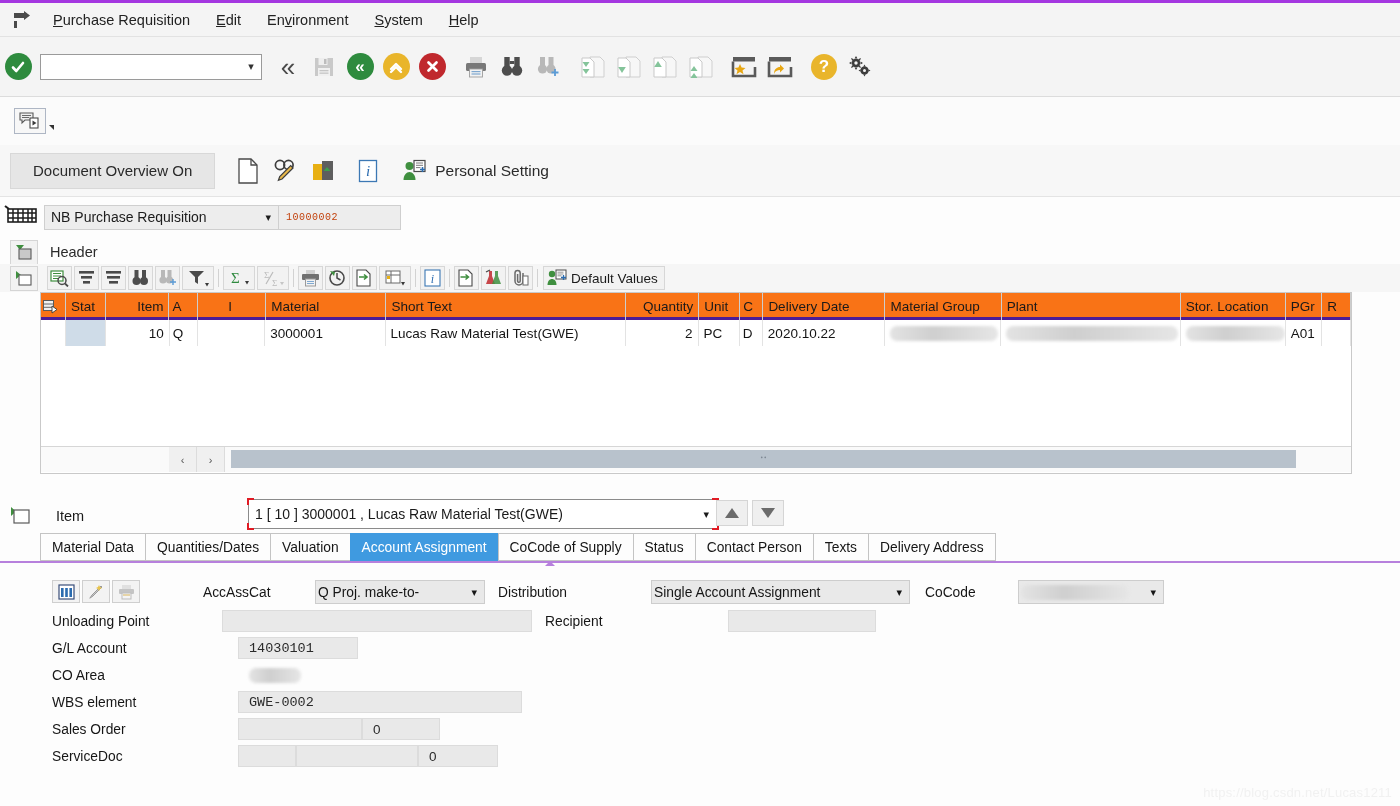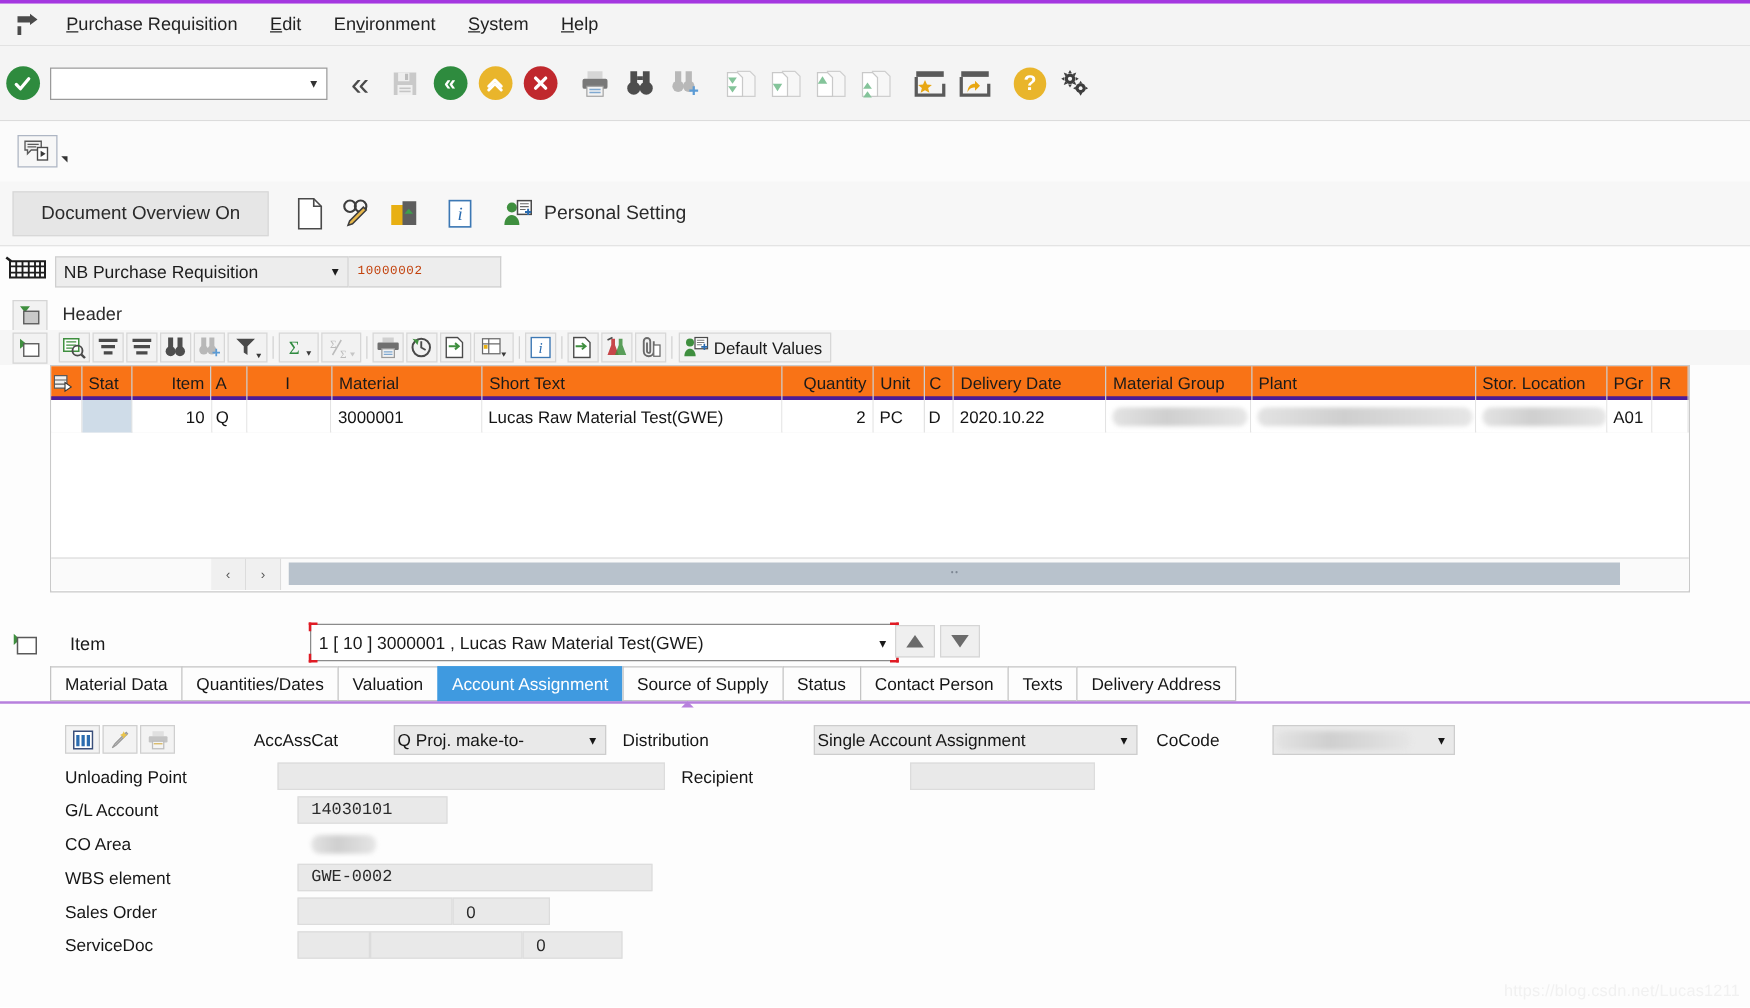--- a/index.html
+++ b/index.html
@@ -869,21 +869,21 @@
           <path d="M8 12 L15 2 H1 Z" fill="#6b6b6b"></path>
         </svg>
     </div>
   </div>
 
   <div class="tabstrip">
     <div class="tab">Material Data</div>
     <div class="tab">Quantities/Dates</div>
     <div class="tab">Valuation</div>
     <div class="tab active">Account Assignment</div>
-    <div class="tab">Source of Supply</div>
+    <div class="tab">CoCode of Supply</div>
     <div class="tab">Status</div>
     <div class="tab">Contact Person</div>
     <div class="tab">Texts</div>
     <div class="tab">Delivery Address</div>
   </div>
   <div class="tabline"></div>
   <div class="tab-caret"></div>
 
   <div class="form">
 

